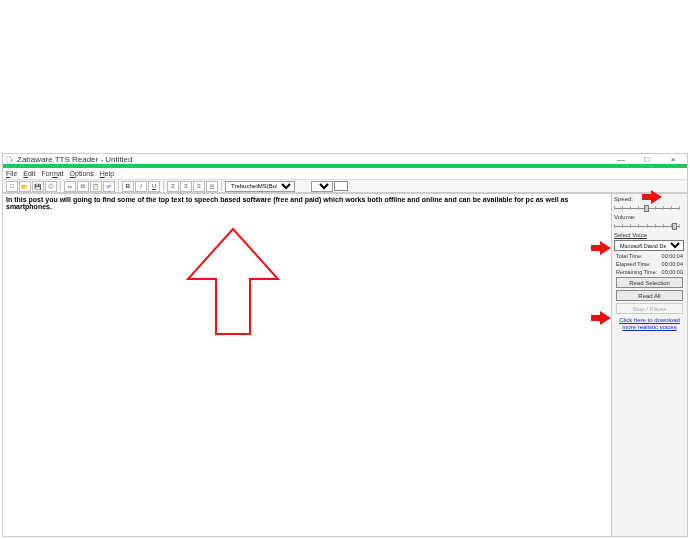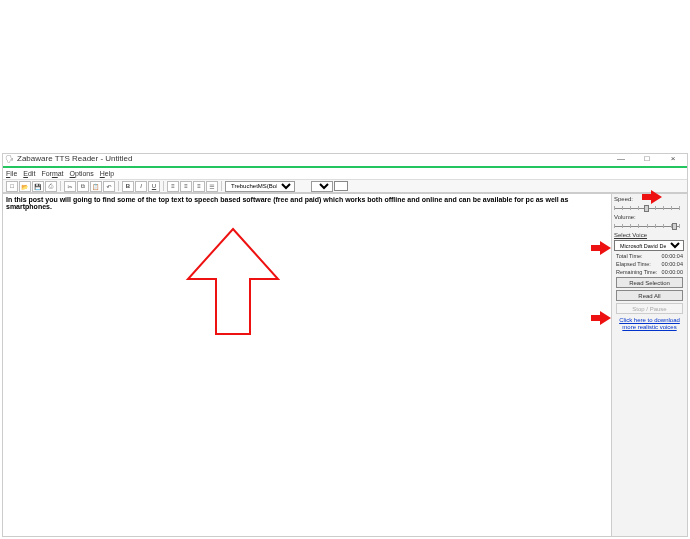--- a/index.html
+++ b/index.html
@@ -1,18 +1,18 @@
 <!DOCTYPE html>
 <html><head>
 <meta charset="utf-8">
 <style>
   * { box-sizing: border-box; margin: 0; padding: 0; }
   body { font-family: Tahoma, Arial, sans-serif; font-size: 8px; background: #fff; width: 690px; height: 539px; position: relative; overflow: hidden; }
   .app { position: absolute; top: 153px; left: 2px; right: 2px; bottom: 2px; border: 1px solid #ccc; display: flex; flex-direction: column; }
-  .titlebar { height: 14px; display: flex; align-items: flex-start; padding: 0 2px; font-size: 8px; color: #333; background: #fff; border-bottom: 2px solid #22c55e; }
+  .titlebar { height: 14px; display: flex; align-items: flex-end; padding: 0 2px; font-size: 8px; color: #333; background: #fff; border-bottom: 4px solid #22c55e; }
   .titlebar .icon { width: 9px; height: 9px; margin-right: 3px; display: inline-flex; align-items: center; justify-content: center; font-size: 7px; color: #555; }
   .titlebar .title { flex: 1; }
   .winbtns { display: flex; gap: 10px; font-size: 8px; color: #444; padding-right: 4px; }
   .winbtns span { cursor: pointer; width: 16px; text-align: center; }
   .menubar { height: 11px; display: flex; gap: 6px; padding: 0 3px; font-size: 7px; color: #333; align-items: center; }
   .menubar .mitem { cursor: pointer; }
   .menubar .mitem u { text-decoration: underline; }
   .toolbar { height: 14px; display: flex; align-items: center; gap: 1px; padding: 1px 3px; border-top: 1px solid #ddd; border-bottom: 1px solid #ccc; background: #f7f7f7; }
   .tbtn { width: 12px; height: 11px; border: 1px solid #bbb; background: #fff; display: inline-flex; align-items: center; justify-content: center; font-size: 6px; cursor: pointer; color: #444; }
   .tsep { width: 1px; height: 10px; background: #ccc; margin: 0 2px; }

